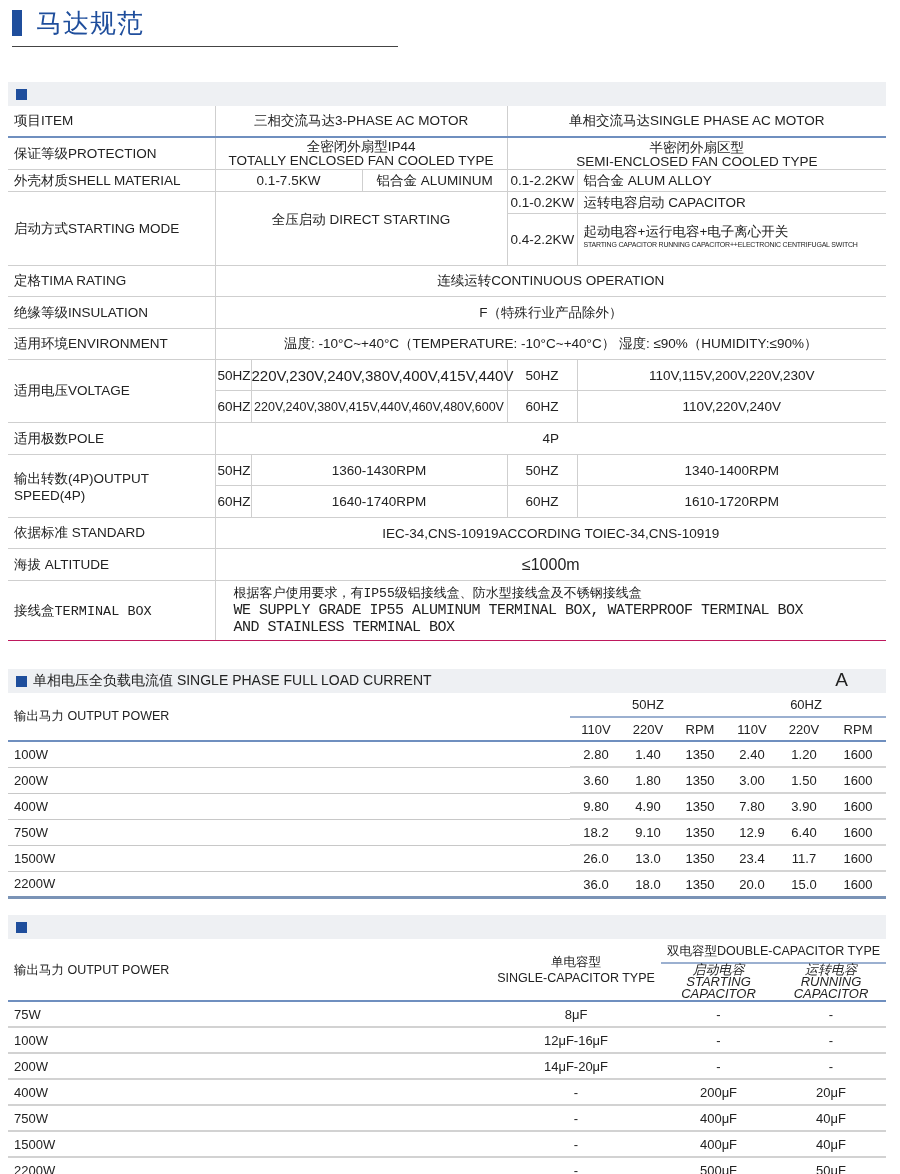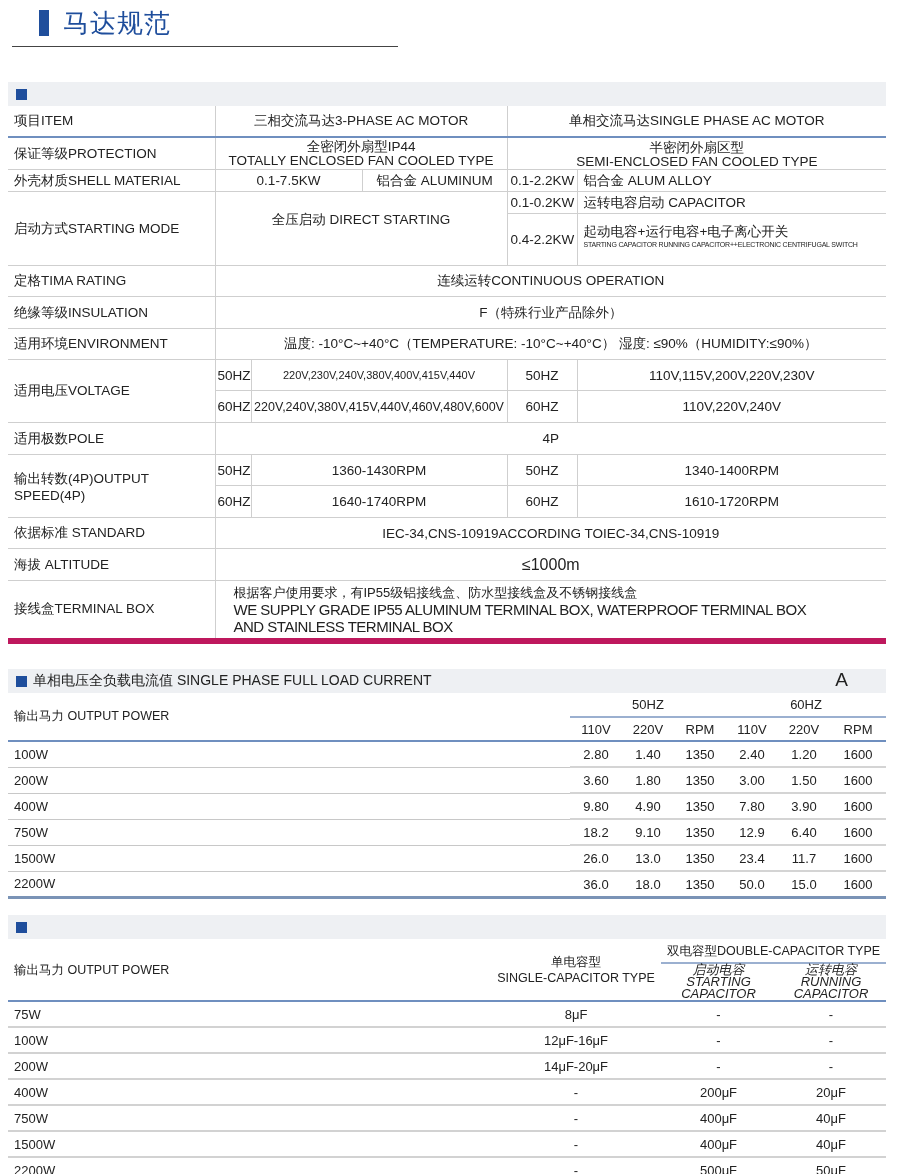--- a/index.html
+++ b/index.html
@@ -1,35 +1,35 @@
 <!DOCTYPE html>
 <html><head>
 <meta charset="utf-8">
 <style>
   html, body { margin:0; padding:0; background:#ffffff; }
   body { width:900px; height:1174px; position:relative; overflow:hidden;
          font-family:"Liberation Sans", "DejaVu Sans", sans-serif; color:#222; }
-  .page-title { position:absolute; left:12px; top:6px; height:34px; display:flex; align-items:center;margin-left:27px; }
+  .page-title { position:absolute; left:12px; top:6px; height:34px; display:flex; align-items:center; }
   .title-bar { width:10px; height:26px; background:#1f4e9c; margin-right:14px; }
   .title-text { font-size:26px; color:#1f4e9c; letter-spacing:1px; }
   .title-rule { position:absolute; left:12px; top:46px; width:386px; height:1px; background:#444; }
 
   .section-head { position:absolute; left:8px; width:878px; height:24px; background:#eef0f3;
                   display:flex; align-items:center; font-size:14px; color:#222; }
   .section-head .sq { width:11px; height:11px; background:#1f4e9c; margin:0 6px 0 8px; }
   .section-head .unit { position:absolute; right:38px; font-size:19px; top:0; }
 
   table { border-collapse:collapse; position:absolute; left:8px; width:878px; table-layout:fixed; }
   
   .spec td { font-size:13.5px; border-bottom:1px solid #cfcfcf; padding:0; vertical-align:middle; }
   .spec td.lbl { padding-left:6px; }
   .spec td.c { text-align:center; }
   .spec td.vl { border-left:1px solid #cfcfcf; }
   .spec tr.hdr td { border-bottom:2px solid #6f8fbf; }
-  .spec tr.last td { border-bottom:6px solid #be185d; }
+  .spec tr.last td { border-bottom:1px solid #be185d;font-family:Liberation Mono, monospace; }
   .tiny { font-size:7px; display:block; letter-spacing:-0.2px; }
 
   
   .cur td { font-size:13px; padding:0; vertical-align:middle; }
   .cur td.num { text-align:center; }
   .cur tr.row td { height:24px; }
   .cur tr.row td.lbl { padding-left:6px; border-bottom:1px solid #c8c8c8; }
   .cur tr.row td.num { border-bottom:2px solid #d4d4d4; }
   .cur tr.hrow2 td { border-bottom:2px solid #6f8fbf; }
   .cur tr.lastrow td { border-bottom:3px solid #7a93b6 !important; }
@@ -111,21 +111,21 @@
     <td class="lbl">绝缘等级INSULATION</td>
     <td class="c vl" colspan="6">F（特殊行业产品除外）</td>
   </tr>
   <tr style="height:31px">
     <td class="lbl">适用环境ENVIRONMENT</td>
     <td class="c vl" colspan="6">温度: -10°C~+40°C（TEMPERATURE: -10°C~+40°C） 湿度: ≤90%（HUMIDITY:≤90%）</td>
   </tr>
   <tr style="height:31px">
     <td class="lbl" rowspan="2">适用电压VOLTAGE</td>
     <td class="vl" style="padding-left:2px">50HZ</td>
-    <td class="c vl" colspan="2" style="font-size:11px">220V,230V,240V,380V,400V,415V,440V</td>
+    <td class="c vl" colspan="2" style="font-size:15px">220V,230V,240V,380V,400V,415V,440V</td>
     <td class="c vl" style="border-right:1px solid #cfcfcf">50HZ</td>
     <td class="c" colspan="2">110V,115V,200V,220V,230V</td>
   </tr>
   <tr style="height:32px">
     <td class="vl" style="padding-left:2px">60HZ</td>
     <td class="c vl" colspan="2" style="font-size:12.5px; white-space:nowrap">220V,240V,380V,415V,440V,460V,480V,600V</td>
     <td class="c vl" style="border-right:1px solid #cfcfcf">60HZ</td>
     <td class="c" colspan="2">110V,220V,240V</td>
   </tr>
   <tr style="height:32px">
@@ -236,21 +236,21 @@
     <td class="num">1350</td>
     <td class="num">23.4</td>
     <td class="num">11.7</td>
     <td class="num">1600</td>
   </tr>
   <tr class="row lastrow">
     <td class="lbl">2200W</td>
     <td class="num">36.0</td>
     <td class="num">18.0</td>
     <td class="num">1350</td>
-    <td class="num">50.0</td>
+    <td class="num">20.0</td>
     <td class="num">15.0</td>
     <td class="num">1600</td>
   </tr>
 </tbody>
   </table>
 
 <div class="section-head" style="top:915px;">
   <span class="sq"></span>
 </div>
 

